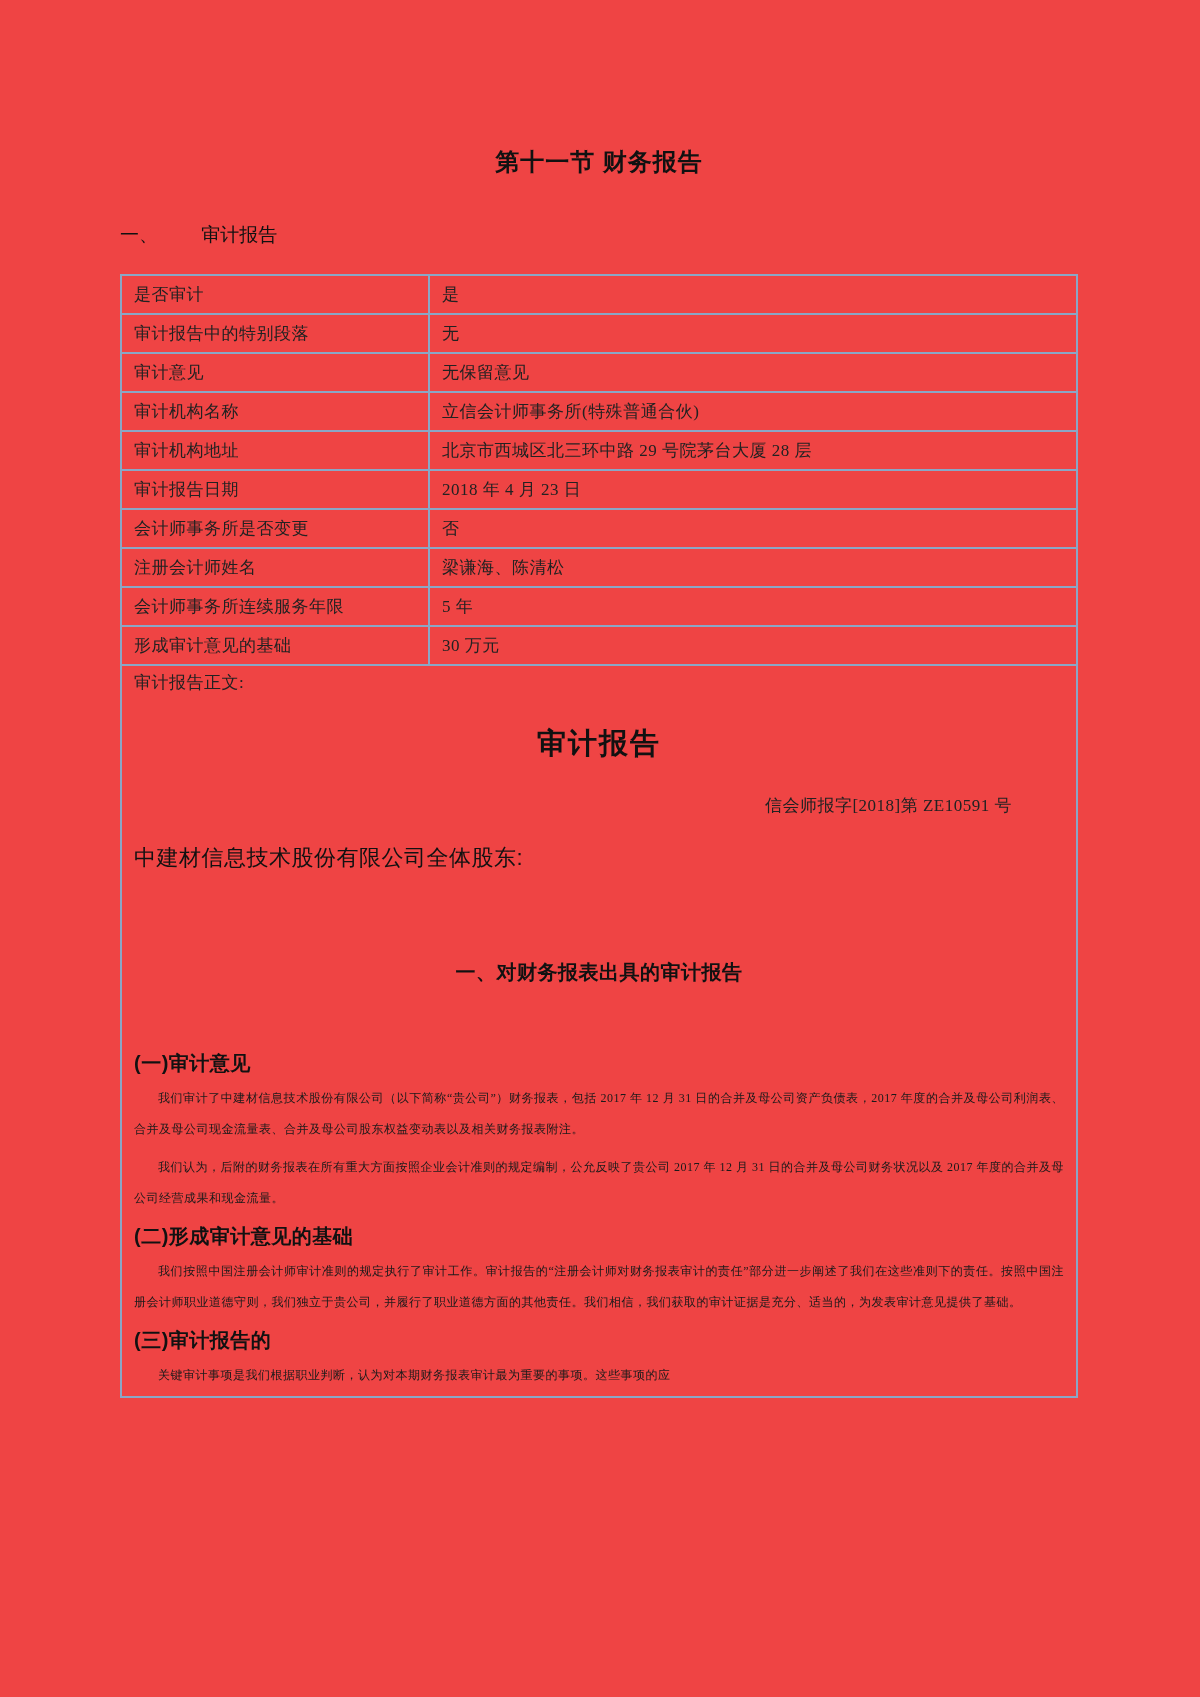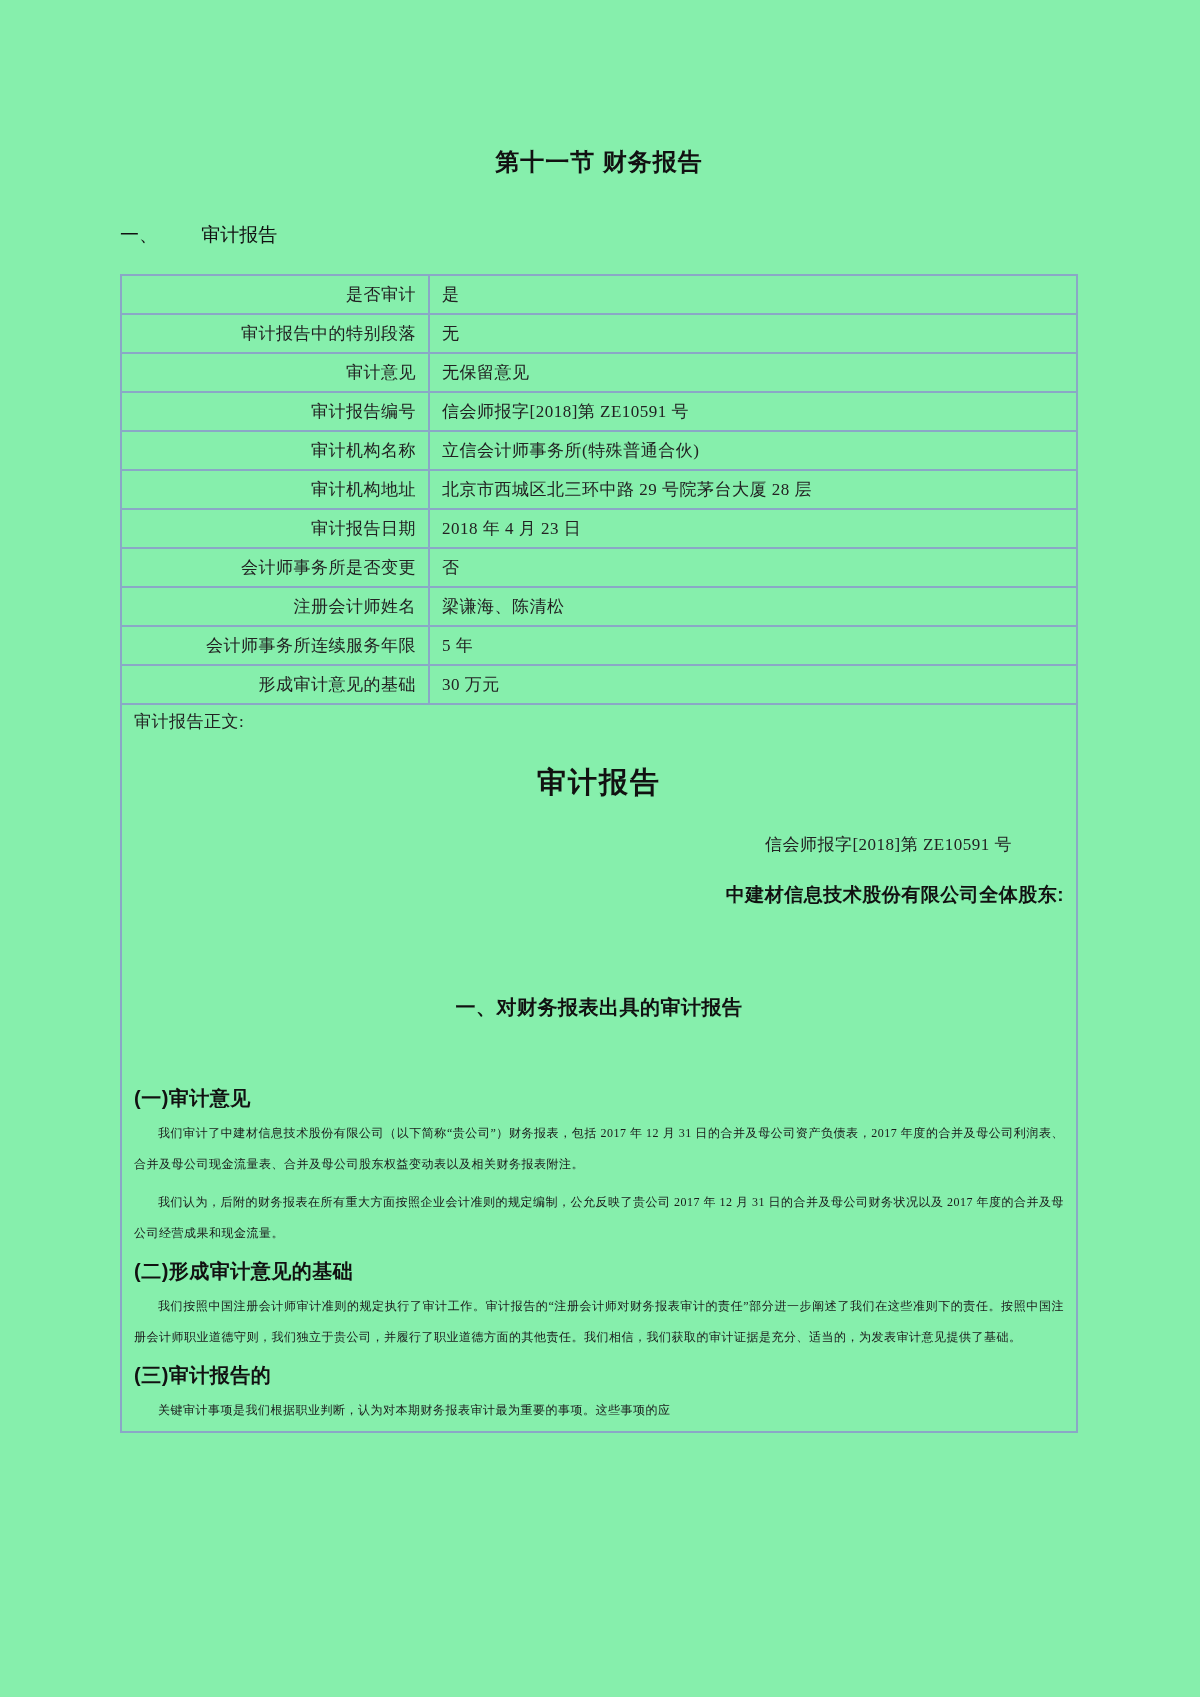--- a/index.html
+++ b/index.html
@@ -2,21 +2,21 @@
 <html><head>
 <meta charset="utf-8">
 <style>
   html,body{margin:0;padding:0;background:#ffffff;}
   body{
     width:1200px;height:1697px;
     font-family:"Liberation Serif","DejaVu Serif",serif;
     color:#1a1a1a;
     -webkit-font-smoothing:antialiased;
   }
-  .page{position:relative;width:1200px;height:1697px;overflow:hidden;background:#86efac;}
+  .page{position:relative;width:1200px;height:1697px;overflow:hidden;background:#ef4444;}
   .content{margin-left:120px;width:958px;}
 
   .page-title{
     margin:0;padding-top:146px;
     text-align:center;
     font-family:"Liberation Sans","DejaVu Sans",sans-serif;
     font-weight:bold;font-size:24px;color:#111;
     letter-spacing:1px;
   }
   .section-line{
@@ -35,21 +35,21 @@
   }
   table.audit-table td{
     border:2px solid #8aa7c6;
     font-size:17px;
     color:#222;
     padding:5px 12px;
     height:27px;
     vertical-align:middle;
     letter-spacing:0.5px;
   }
-  td.label-col{width:282px;text-align:right;}
+  td.label-col{width:282px;}
 
   td.body-cell{
     vertical-align:top;
     padding:9px 14px 18px 12px;
     margin-top:46px;
   }
   .body-label{font-size:17px;letter-spacing:0.5px;}
   .report-title{
     margin-top:30px;
     text-align:center;
@@ -59,21 +59,21 @@
   }
   .report-number{
     margin-top:30px;
     text-align:right;
     padding-right:52px;
     font-size:17px;letter-spacing:0.5px;
   }
   .addressee{
     margin-top:26px;
     font-family:"Liberation Sans","DejaVu Sans",sans-serif;
-    font-weight:bold;font-size:19px;color:#111;text-align:right;
+    font-weight:normal;font-size:22px;color:#111;
   }
   .h-section{
     margin-top:86px;
     font-family:"Liberation Sans","DejaVu Sans",sans-serif;
     font-weight:bold;font-size:20px;color:#111;text-align:center;
   }
   .h-sub{
     margin-top:64px;
     font-family:"Liberation Sans","DejaVu Sans",sans-serif;
     font-weight:bold;font-size:20px;color:#111;
@@ -108,24 +108,20 @@
           <td class="label-col">是否审计</td>
           <td>是</td>
         </tr>
         <tr>
           <td class="label-col">审计报告中的特别段落</td>
           <td>无</td>
         </tr>
         <tr>
           <td class="label-col">审计意见</td>
           <td>无保留意见</td>
-        </tr>
-        <tr>
-          <td class="label-col">审计报告编号</td>
-          <td>信会师报字[2018]第 ZE10591 号</td>
         </tr>
         <tr>
           <td class="label-col">审计机构名称</td>
           <td>立信会计师事务所(特殊普通合伙)</td>
         </tr>
         <tr>
           <td class="label-col">审计机构地址</td>
           <td>北京市西城区北三环中路 29 号院茅台大厦 28 层</td>
         </tr>
         <tr>

